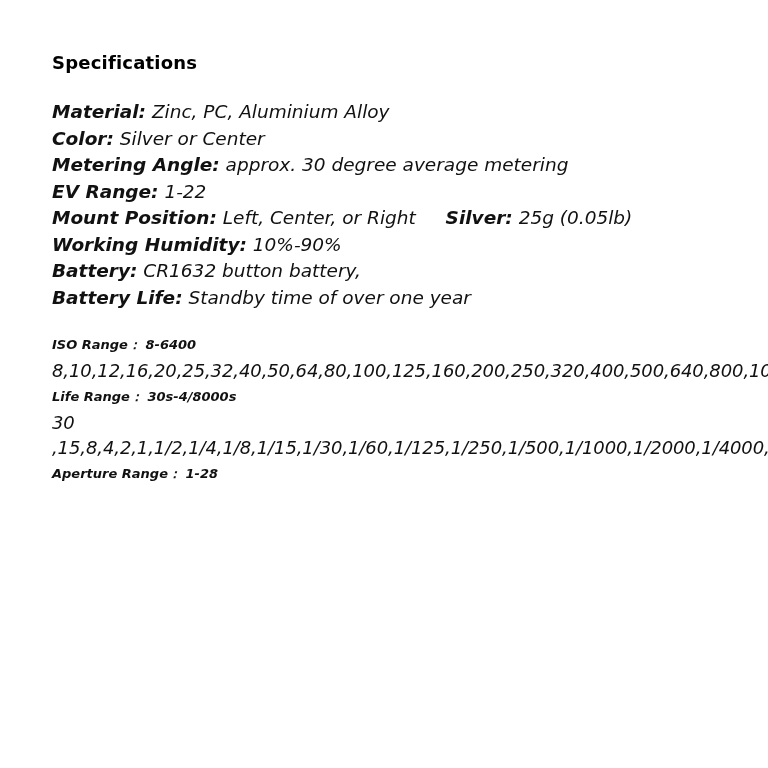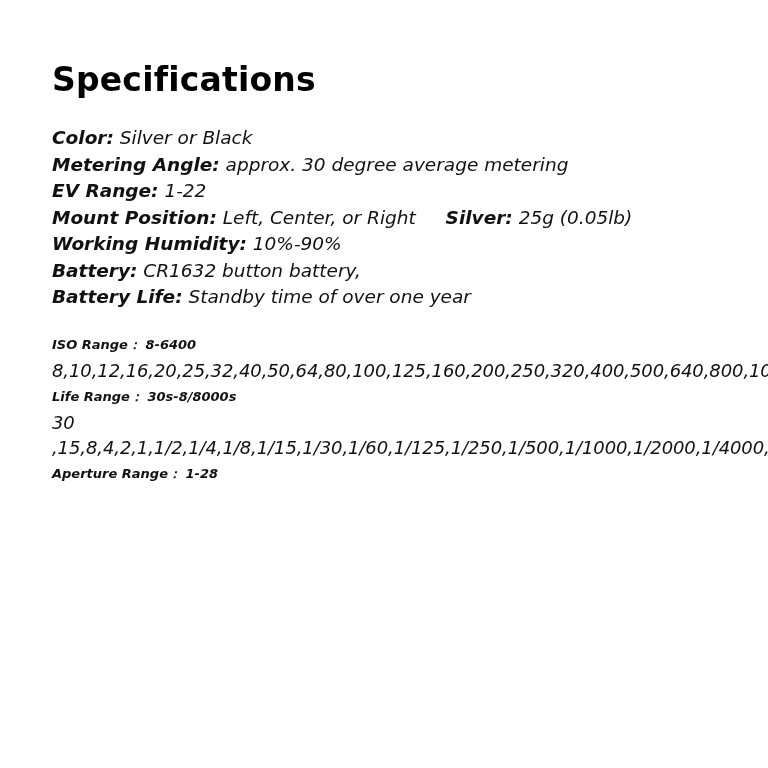--- a/index.html
+++ b/index.html
@@ -15,24 +15,24 @@
     overflow: hidden;
   }
   .page {
     position: relative;
     width: 768px;
     height: 768px;
     box-sizing: border-box;
     padding: 52px 48px 0 52px;
   }
   .title {
-    font-size: 33px;
+    font-size: 18px;
     font-weight: bold;
     letter-spacing: 0.2px;
-    margin: 8px 0 26px 0;
+    margin: 0 0 26px 0;
     color: #000;
   }
   .spec-list {
     margin: 0;
     padding: 0;
     list-style: none;
   }
   .spec-line {
     font-size: 18.5px;
     line-height: 26.5px;
@@ -79,24 +79,28 @@
 </style>
 </head>
 <body>
 
 <div class="page">
 
   <h1 class="title">Specifications</h1>
 
   <div class="spec-list">
 
+    <div class="spec-line">
+      <span class="lbl">Material:</span>
+      <span class="val">Zinc, PC, Aluminium Alloy</span>
+    </div>
 
     <div class="spec-line">
       <span class="lbl">Color:</span>
-      <span class="val">Silver or Black</span>
+      <span class="val">Silver or Center</span>
     </div>
 
     <div class="spec-line">
       <span class="lbl">Metering Angle:</span>
       <span class="val">approx. 30 degree average metering</span>
     </div>
 
     <div class="spec-line">
       <span class="lbl">EV Range:</span>
       <span class="val">1-22</span>
@@ -135,21 +139,21 @@
     <div class="group-head">
       <span>ISO Range：</span>
       <span class="hv">8-6400</span>
     </div>
     <div class="group-body">8,10,12,16,20,25,32,40,50,64,80,100,125,160,200,250,320,400,500,640,800,1000,1250,1600,2000,2500,3200,4000,5000,6400</div>
   </div>
 
   <div class="group">
     <div class="group-head">
       <span>Life Range：</span>
-      <span class="hv">30s-8/8000s</span>
+      <span class="hv">30s-4/8000s</span>
     </div>
     <div class="group-body">30 ,15,8,4,2,1,1/2,1/4,1/8,1/15,1/30,1/60,1/125,1/250,1/500,1/1000,1/2000,1/4000,1/8000</div>
   </div>
 
   <div class="group">
     <div class="group-head">
       <span>Aperture Range：</span>
       <span class="hv">1-28</span>
     </div>
   </div>

